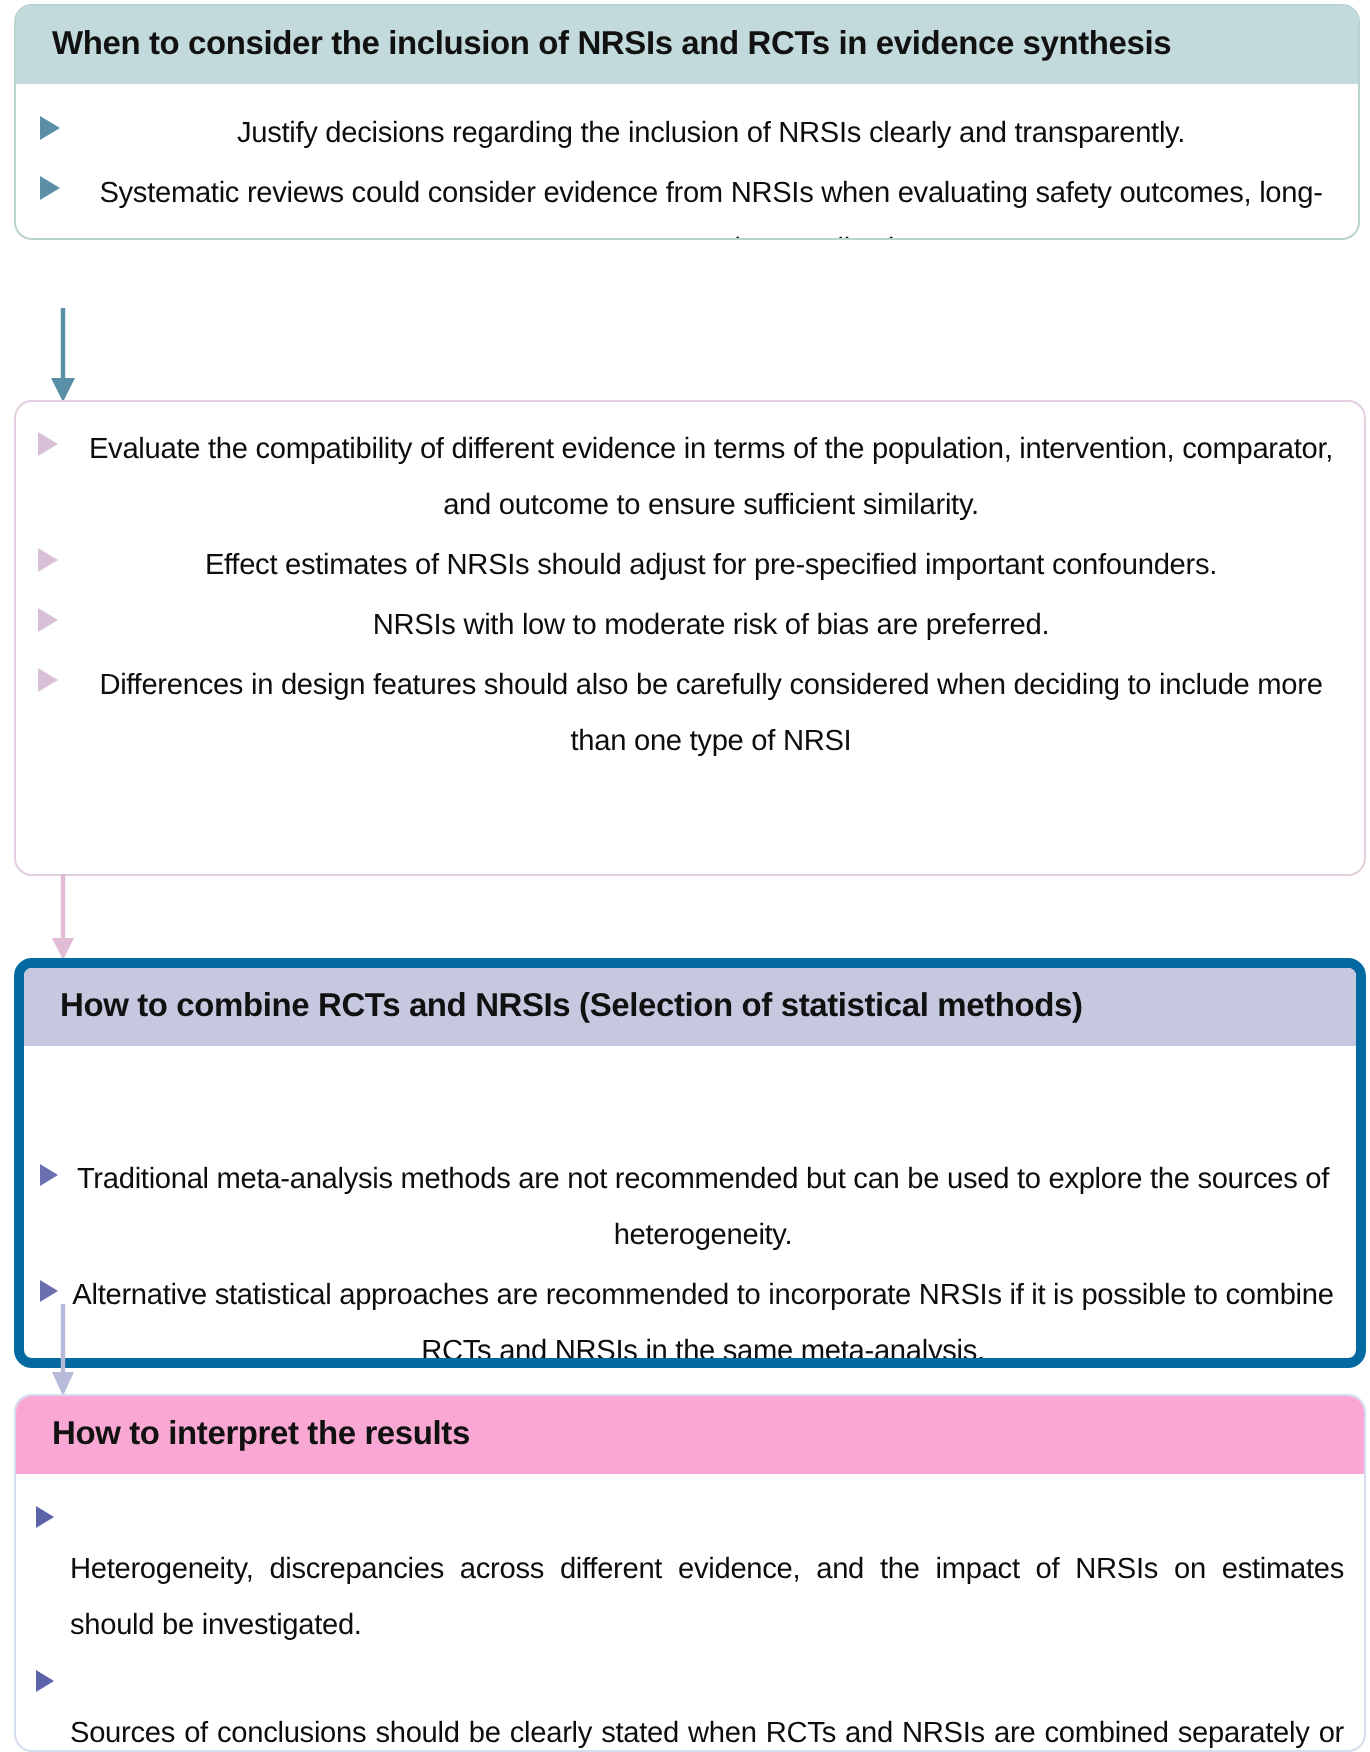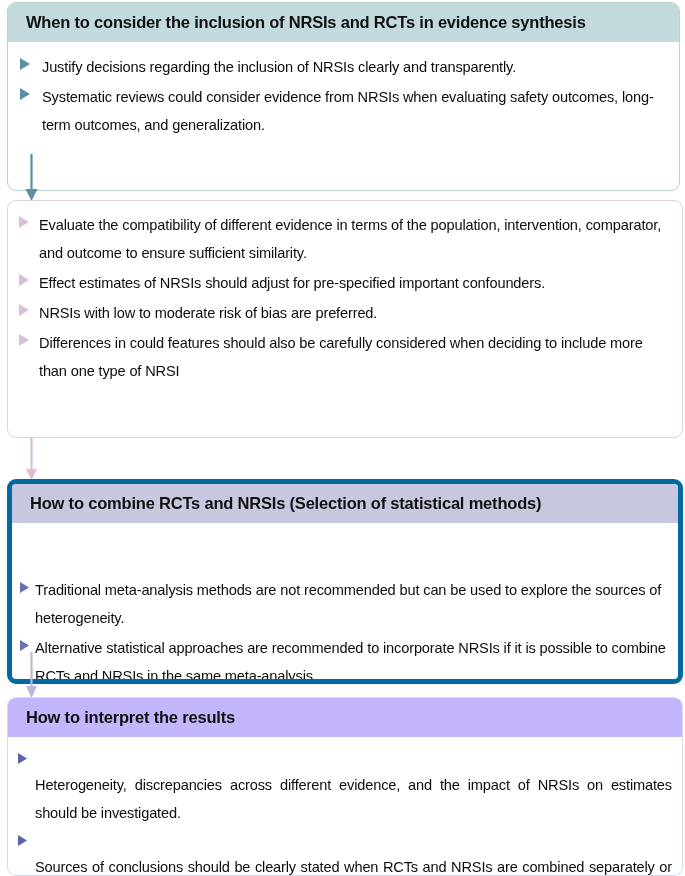--- a/index.html
+++ b/index.html
@@ -57,27 +57,28 @@
   }
 
   .bullet-marker svg { display: block; }
 
   .bullet-text {
     flex: 1 1 auto;
     font-size: 14.6px;
     line-height: 1.92;
     color: #0d0d0d;
     letter-spacing: -0.15px;
+    text-align: center;
   }
 
   .justified .bullet-text { text-align: justify; margin-top: 24px; }
 
   
   #card-consider {
-    left: 7px;  top: 2px;  width: 673px;  height: 189px;
+    left: 7px;  top: 2px;  width: 673px;  height: 118px;
     border: 1px solid #b9d2d2;
   }
   #card-consider .card-header { background: #c2dadb; }
   #card-consider .card-body { padding-left: 12px; padding-top: 10px; }
   #card-consider .bullet-text { padding-left: 2px; }
 
   
   #card-when-combine {
     left: 7px;  top: 200px;  width: 676px;  height: 238px;
     border: 1px solid #e3cfdf;
@@ -92,21 +93,21 @@
   }
   #card-how-combine .card-header { background: #c6c8e0; }
   #card-how-combine .card-body { padding-left: 8px; padding-top: 7px; margin-top: 45px; }
   #card-how-combine .bullet-marker { width: 15px; padding-top: 6px; }
 
   
   #card-interpret {
     left: 7px;  top: 697px;  width: 676px;  height: 179px;
     border: 1px solid #d3ddef;
   }
-  #card-interpret .card-header { background: #c4b5fd; }
+  #card-interpret .card-header { background: #f9a8d4; }
   #card-interpret .card-body { padding-left: 10px; padding-top: 9px; }
   #card-interpret .bullet-marker { width: 17px; padding-top: 6px; }
 
   
   .connector {
     position: absolute;
     left: 22px;
     width: 26px;
   }
   .connector svg { display: block; }
@@ -181,21 +182,21 @@
         </span>
         <span class="bullet-text">NRSIs with low to moderate risk of bias are preferred.</span>
       </div>
 
       <div class="bullet-row">
         <span class="bullet-marker">
           <svg width="11" height="12" viewBox="0 0 11 12">
               <polygon points="0,0 10,6 0,12" fill="#d9c0d6"></polygon>
             </svg>
         </span>
-        <span class="bullet-text">Differences in could features should also be carefully considered when deciding to include more than one type of NRSI</span>
+        <span class="bullet-text">Differences in design features should also be carefully considered when deciding to include more than one type of NRSI</span>
       </div>
 
     </div>
   </div>
 
   <div class="connector" id="connector-2">
     <svg width="26" height="44" viewBox="0 0 26 44">
       <line x1="9.5" y1="0" x2="9.5" y2="33" stroke="#e0bcd6" stroke-width="2.2"></line>
       <polygon points="4,32 15,32 9.5,43" fill="#e0bcd6"></polygon>
     </svg>

